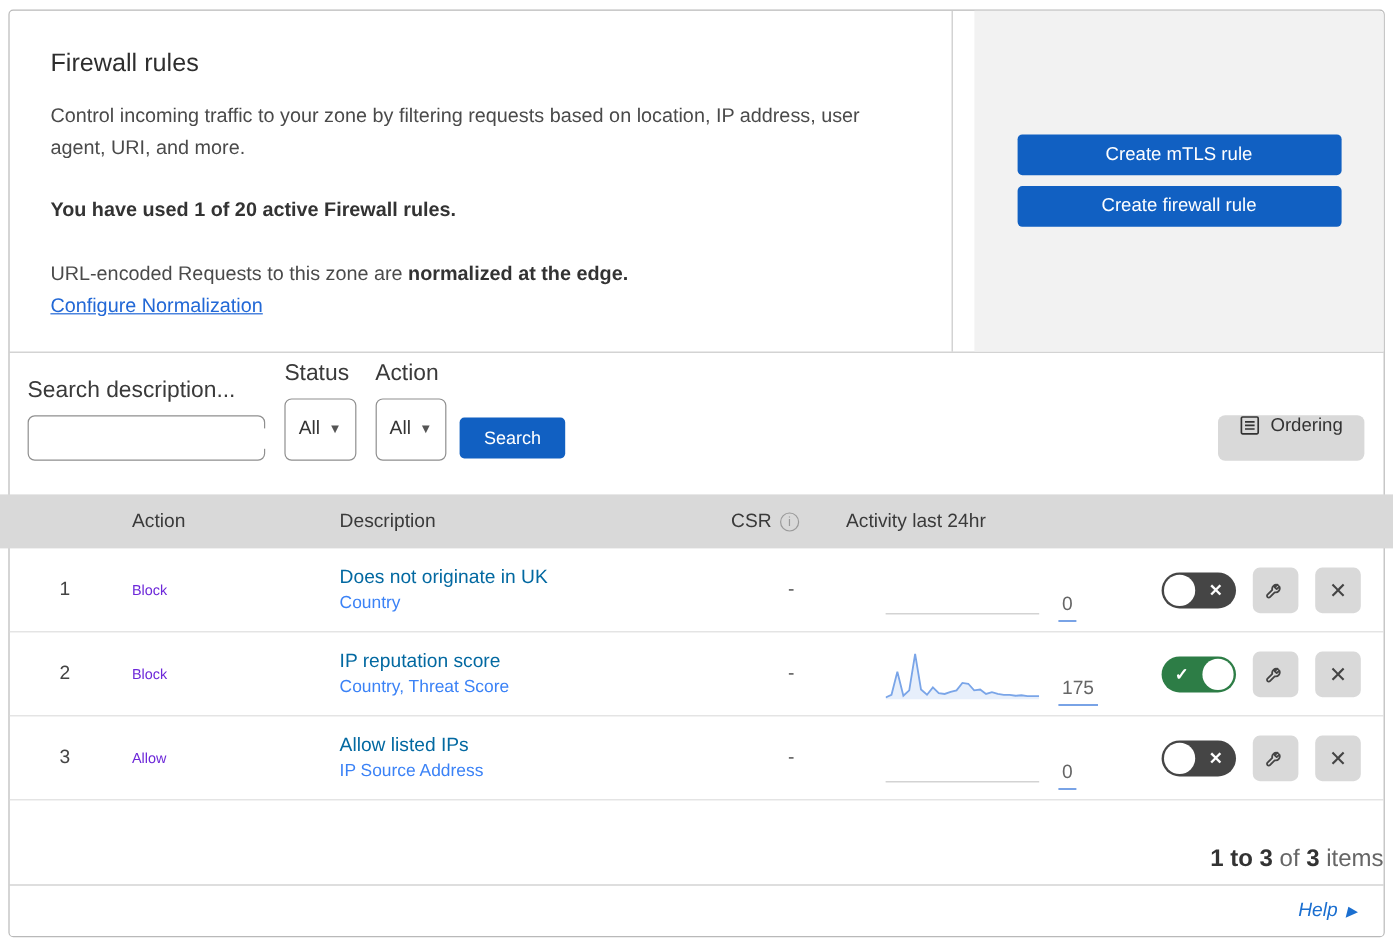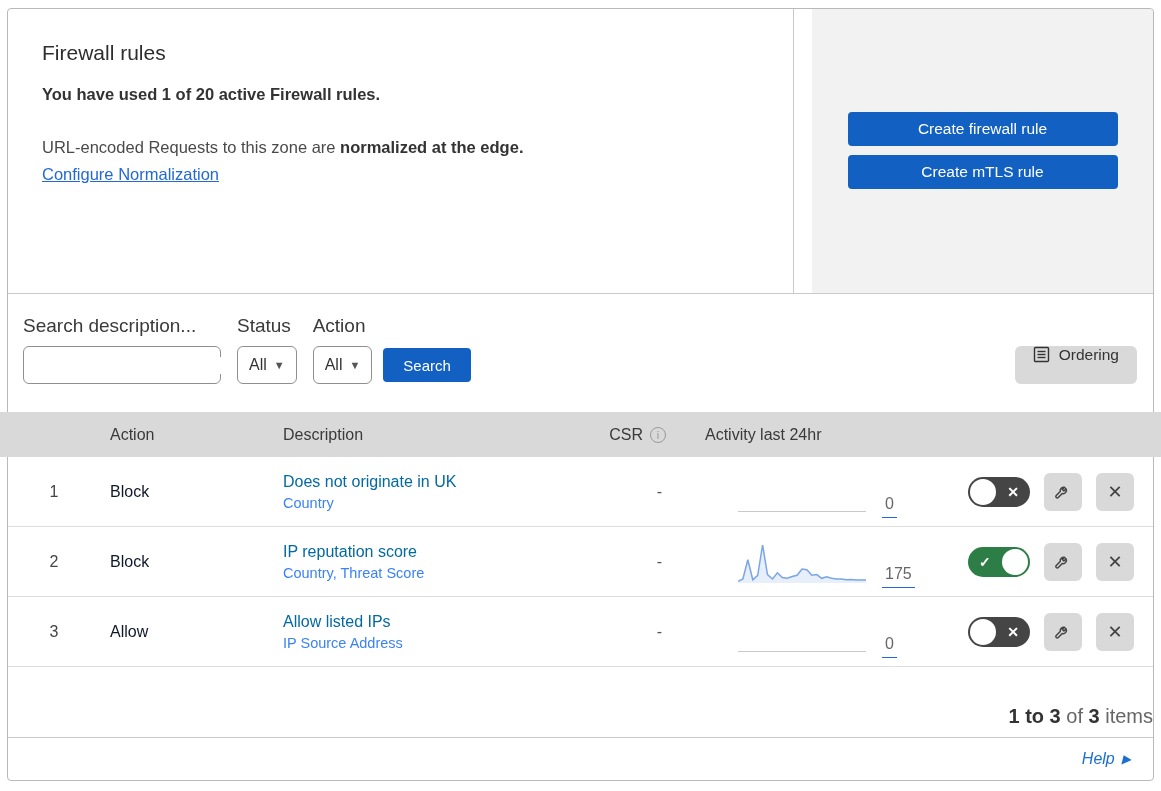--- a/index.html
+++ b/index.html
@@ -65,21 +65,21 @@
     width: 198px; height: 38px;
     border: 1px solid #8f8f8f; border-radius: 6px;
     display: flex; align-items: center; padding: 0 10px;
     background: #fff;
   }
   .search-box input {
     border: none; outline: none; flex: 1; margin-left: 8px;
     font-family: "Liberation Sans", sans-serif; font-size: 15px;
   }
   .select-box {
-    height: 38px; border: 1px solid #8f8f8f; border-radius: 6px;
+    height: 52px; border: 1px solid #8f8f8f; border-radius: 6px;
     display: flex; align-items: center; gap: 7px;
     padding: 0 11px; background: #fff; cursor: pointer;
     font-size: 16px; color: #333;
   }
   .caret { font-size: 11px; color: #555; }
   .ml16 { margin-left: 16px; }
   .btn-search {
     margin-left: 11px; height: 34px; margin-bottom: 2px;
     padding: 0 20px;
     background: #1160c2; color: #fff;
@@ -113,21 +113,21 @@
   .th-desc { padding-left: 8px; }
   .th-csr { justify-self: end; padding-right: 14px; display: flex; align-items: center; gap: 7px; }
   .th-activity { padding-left: 25px; }
   .info-icon {
     width: 16px; height: 16px; border: 1px solid #9a9a9a; border-radius: 50%;
     color: #9a9a9a; font-size: 11px; line-height: 14px; text-align: center;
     display: inline-block; font-style: normal;
   }
   .row { height: 70px; border-bottom: 1px solid #dedede; }
   .row-num { justify-self: center; font-size: 16px; color: #444; }
-  .cell-action { padding-left: 10px; font-size: 16px; color: #0f172a; }
+  .cell-action { padding-left: 10px; font-size: 12px; color: #6d28d9; }
   .cell-desc { padding-left: 8px; }
   .desc-title { font-size: 16px; color: #0369a1; margin-bottom: 4px; }
   .desc-sub { font-size: 14.5px; color: #3b82f6; }
   .cell-csr { justify-self: end; padding-right: 18px; font-size: 16px; color: #555; }
   .cell-activity {
     align-self: stretch;
     display: flex; align-items: flex-end;
     padding-left: 58px;
   }
   .flat-line { width: 128px; height: 1px; background: #c9c9c9; margin-bottom: 14px; }
@@ -185,27 +185,28 @@
   .help-arrow { font-size: 12px; }
 </style>
 </head>
 <body>
 
 <div class="card">
 
   <div class="top-section">
     <div class="top-left">
       <h1 class="page-title">Firewall rules</h1>
+      <p class="page-desc">Control incoming traffic to your zone by filtering requests based on location, IP address, user agent, URI, and more.</p>
       <p class="usage-line">You have used 1 of 20 active Firewall rules.</p>
       <p class="norm-line"><span>URL-encoded Requests to this zone are </span><b>normalized at the edge.</b></p>
       <a class="text-link">Configure Normalization</a>
     </div>
     <div class="top-right">
+      <button class="btn-primary">Create mTLS rule</button>
       <button class="btn-primary">Create firewall rule</button>
-      <button class="btn-primary">Create mTLS rule</button>
     </div>
   </div>
 
   <div class="filters">
     <div class="field">
       <label class="field-label">Search description...</label>
       <div class="search-box">
         <svg width="16" height="16" viewBox="0 0 16 16" fill="none" stroke="#333" stroke-width="1.5">
           <circle cx="6.5" cy="6.5" r="4.5"></circle>
             <line x1="10" y1="10" x2="14" y2="14"></line>

